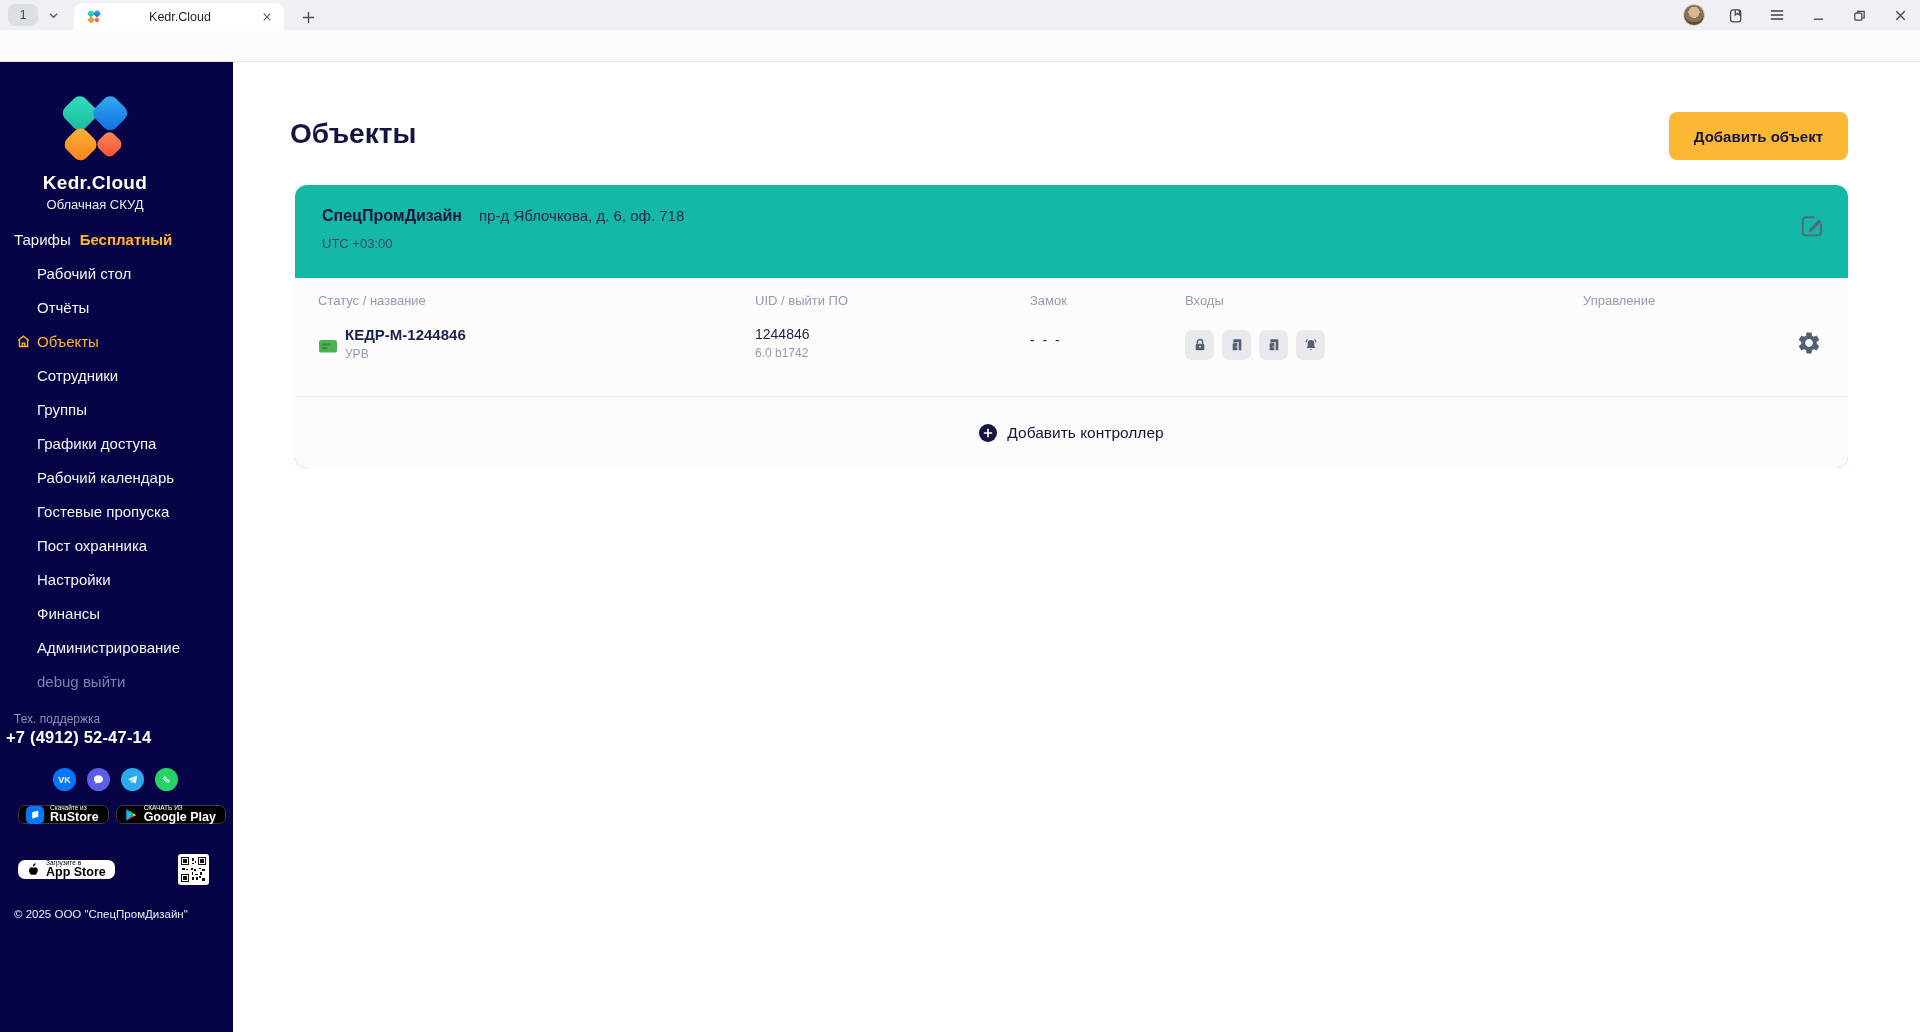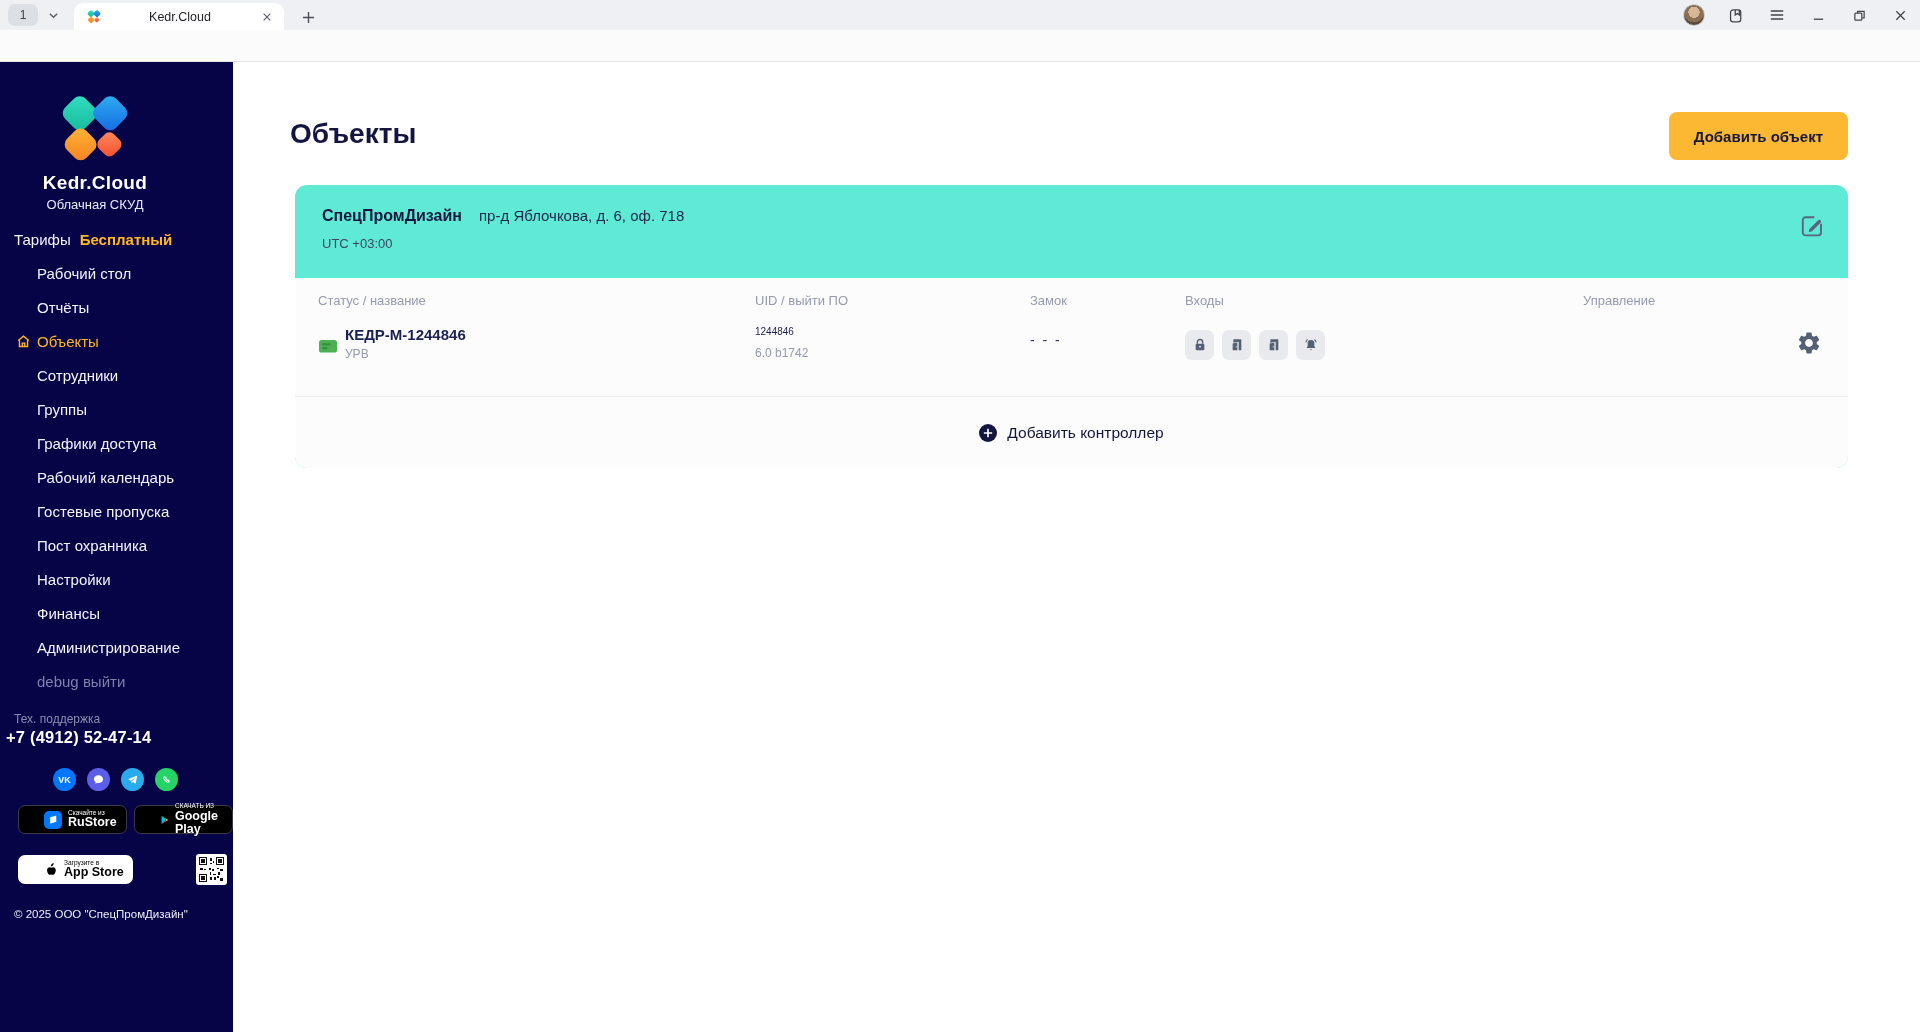--- a/index.html
+++ b/index.html
@@ -53,48 +53,48 @@
   .support-phone { position:absolute; top:666px; left:6px; font-size:16.5px; font-weight:700; color:#fff; letter-spacing:0.2px; }
   .social-row { position:absolute; top:706px; left:53px; display:flex; gap:11px; }
   .soc { width:23px; height:23px; border-radius:50%; display:flex; align-items:center; justify-content:center; color:#fff; }
   .soc svg { width:13px; height:13px; }
   .soc.vk { background:#0077ff; font-size:9px; font-weight:700; }
   .soc.msg { background:#5b5fe8; }
   .soc.tg { background:#2aabee; }
   .soc.wa { background:#25d366; }
   .badge-row1 { position:absolute; top:743px; left:18px; display:flex; gap:7px; }
   .badge-row2 { position:absolute; top:792px; left:18px; display:flex; gap:63px; align-items:center; }
-  .store-badge { height:29px; border-radius:7px; display:flex; align-items:center; padding:0 9px 0 25px; gap:6px; }
+  .store-badge { height:19px; border-radius:7px; display:flex; align-items:center; padding:0 9px 0 7px; gap:6px; }
   .store-badge.dark { background:#000; border:1px solid #3a3a44; color:#fff; }
   .store-badge.light { background:#fff; color:#000; }
   .badge-texts { display:flex; flex-direction:column; line-height:1.05; }
   .badge-cap { font-size:6.5px; }
   .badge-name { font-size:12.5px; font-weight:700; }
   .rustore-logo { width:18px; height:18px; border-radius:5px; background:#0077ff; display:flex; align-items:center; justify-content:center; }
   .qr-box { width:31px; height:31px; background:#fff; border-radius:3px; display:flex; align-items:center; justify-content:center; }
   .copyright { position:absolute; top:846px; left:14px; font-size:11.5px; color:#eceef6; }
 
   
   .main { position:absolute; top:62px; left:233px; width:1687px; height:970px; background:#fff; }
   .page-title { position:absolute; left:57px; top:56px; font-size:28px; font-weight:800; color:#15163f; }
   .add-object-btn { position:absolute; right:72px; top:50px; height:48px; padding:0 25px; background:#fcb832; border:none; border-radius:8px; font-family:inherit; font-size:15px; font-weight:700; color:#15163f; cursor:pointer; }
-  .object-card { position:absolute; left:62px; top:123px; width:1553px; height:283px; border-radius:12px; background:#5eead4; }
+  .object-card { position:absolute; left:62px; top:123px; width:1553px; height:283px; border-radius:12px; background:#14b8a6; }
   .card-header { position:relative; height:93px; padding:22px 26px 0 27px; }
   .card-title-row { display:flex; align-items:baseline; gap:17px; }
   .card-name { font-size:16px; font-weight:700; color:#15163f; }
   .card-address { font-size:15px; color:#23284e; }
   .card-tz { margin-top:11px; font-size:13px; color:#3f4463; }
   .edit-btn { position:absolute; right:23px; top:28px; width:26px; height:26px; color:#5b6479; background:none; border:none; cursor:pointer; }
   .card-table { position:absolute; left:0; top:93px; width:1553px; height:190px; background:#fcfcfd; border-radius:0 0 12px 12px; }
   .th { position:absolute; top:15px; font-size:13px; color:#959ab0; }
   .th.c1 { left:23px; } .th.c2 { left:460px; } .th.c3 { left:735px; } .th.c4 { left:890px; } .th.c5 { left:1288px; }
   .row-status { position:absolute; left:23px; top:60px; width:20px; height:16px; }
   .row-name { position:absolute; left:50px; top:48px; font-size:15px; font-weight:600; color:#1b2150; cursor:pointer;text-align:center; }
   .row-type { position:absolute; left:50px; top:69px; font-size:12px; color:#959ab0; }
-  .row-uid { position:absolute; left:460px; top:48px; font-size:10px; color:#1b2150; }
+  .row-uid { position:absolute; left:460px; top:48px; font-size:14px; color:#1b2150; }
   .row-fw { position:absolute; left:460px; top:68px; font-size:12px; color:#959ab0; }
   .row-lock { position:absolute; left:735px; top:54px; font-size:14px; letter-spacing:2px; color:#30355a; }
   .entry-btns { position:absolute; left:890px; top:52px; display:flex; gap:8px; }
   .entry-btn { width:29px; height:30px; border-radius:7px; background:#e9eaee; border:none; display:flex; align-items:center; justify-content:center; color:#566074; cursor:pointer; }
   .entry-btn svg { width:16px; height:16px; }
   .gear-btn { position:absolute; right:26px; top:52px; width:26px; height:26px; background:none; border:none; color:#566074; cursor:pointer; }
   .row-divider { position:absolute; left:0; right:0; top:118px; height:1px; background:#ececf1; }
   .add-controller { position:absolute; left:0; top:119px; width:1553px; height:71px; display:flex; align-items:center; justify-content:center; gap:10px; background:none; border:none; cursor:pointer; font-family:inherit; }
   .plus-circle { width:18px; height:18px; border-radius:50%; background:#15163f; color:#fff; display:flex; align-items:center; justify-content:center; }
   .plus-circle svg { width:10px; height:10px; }

